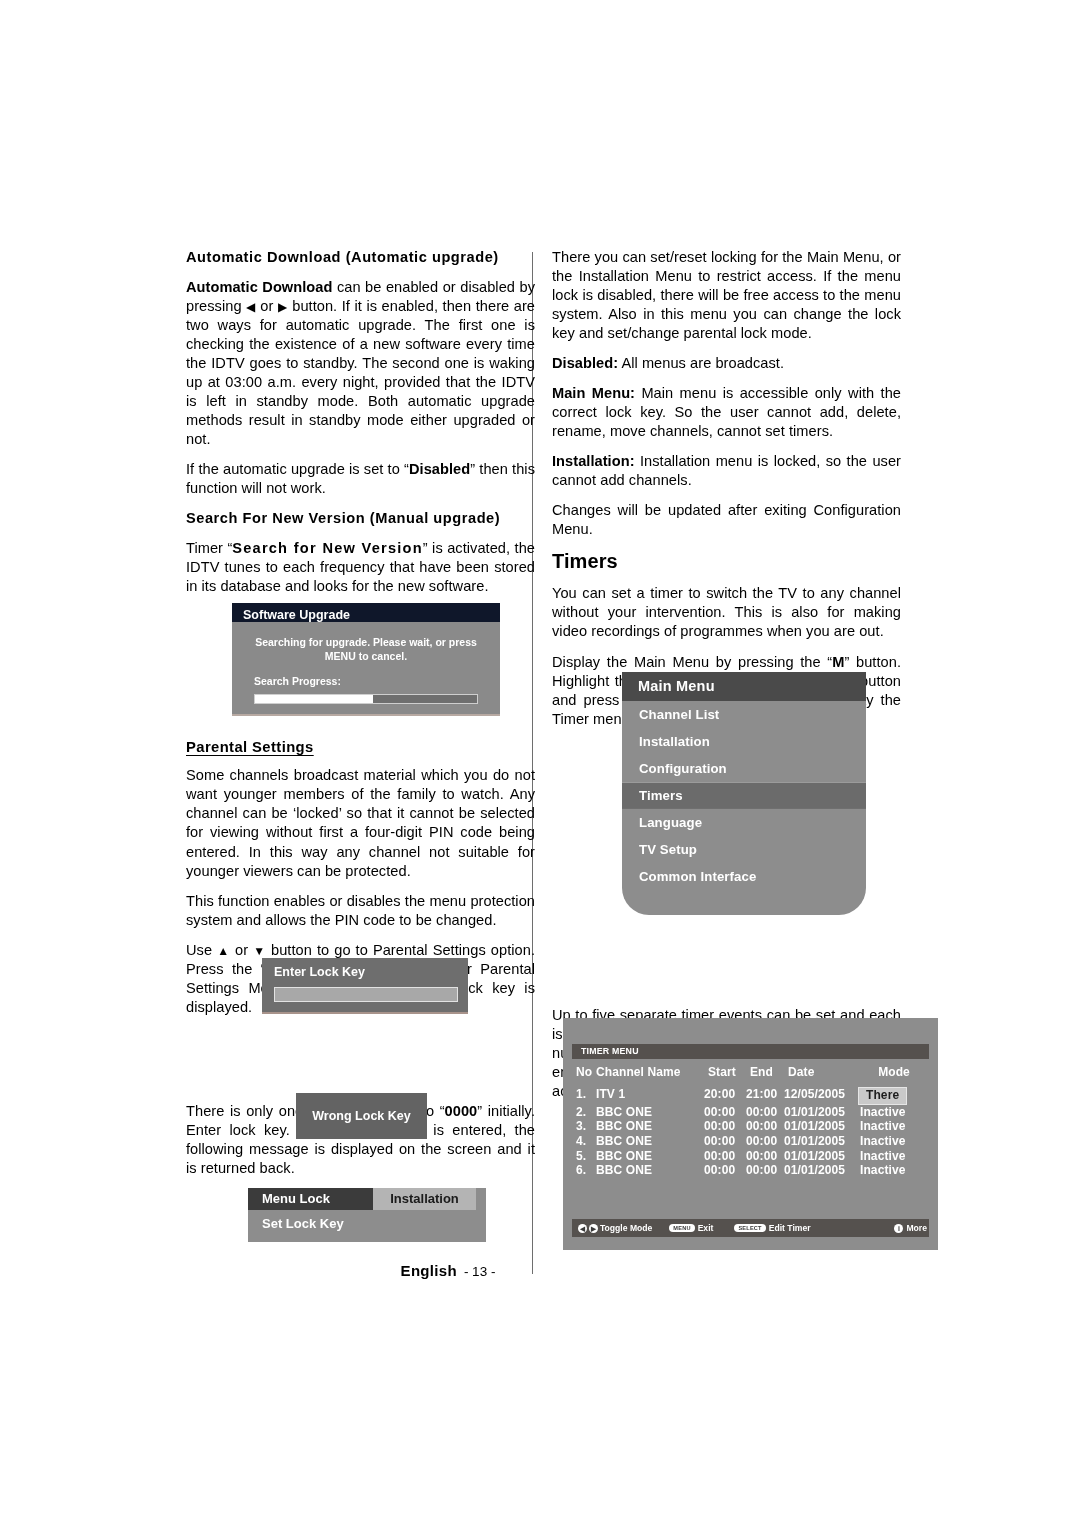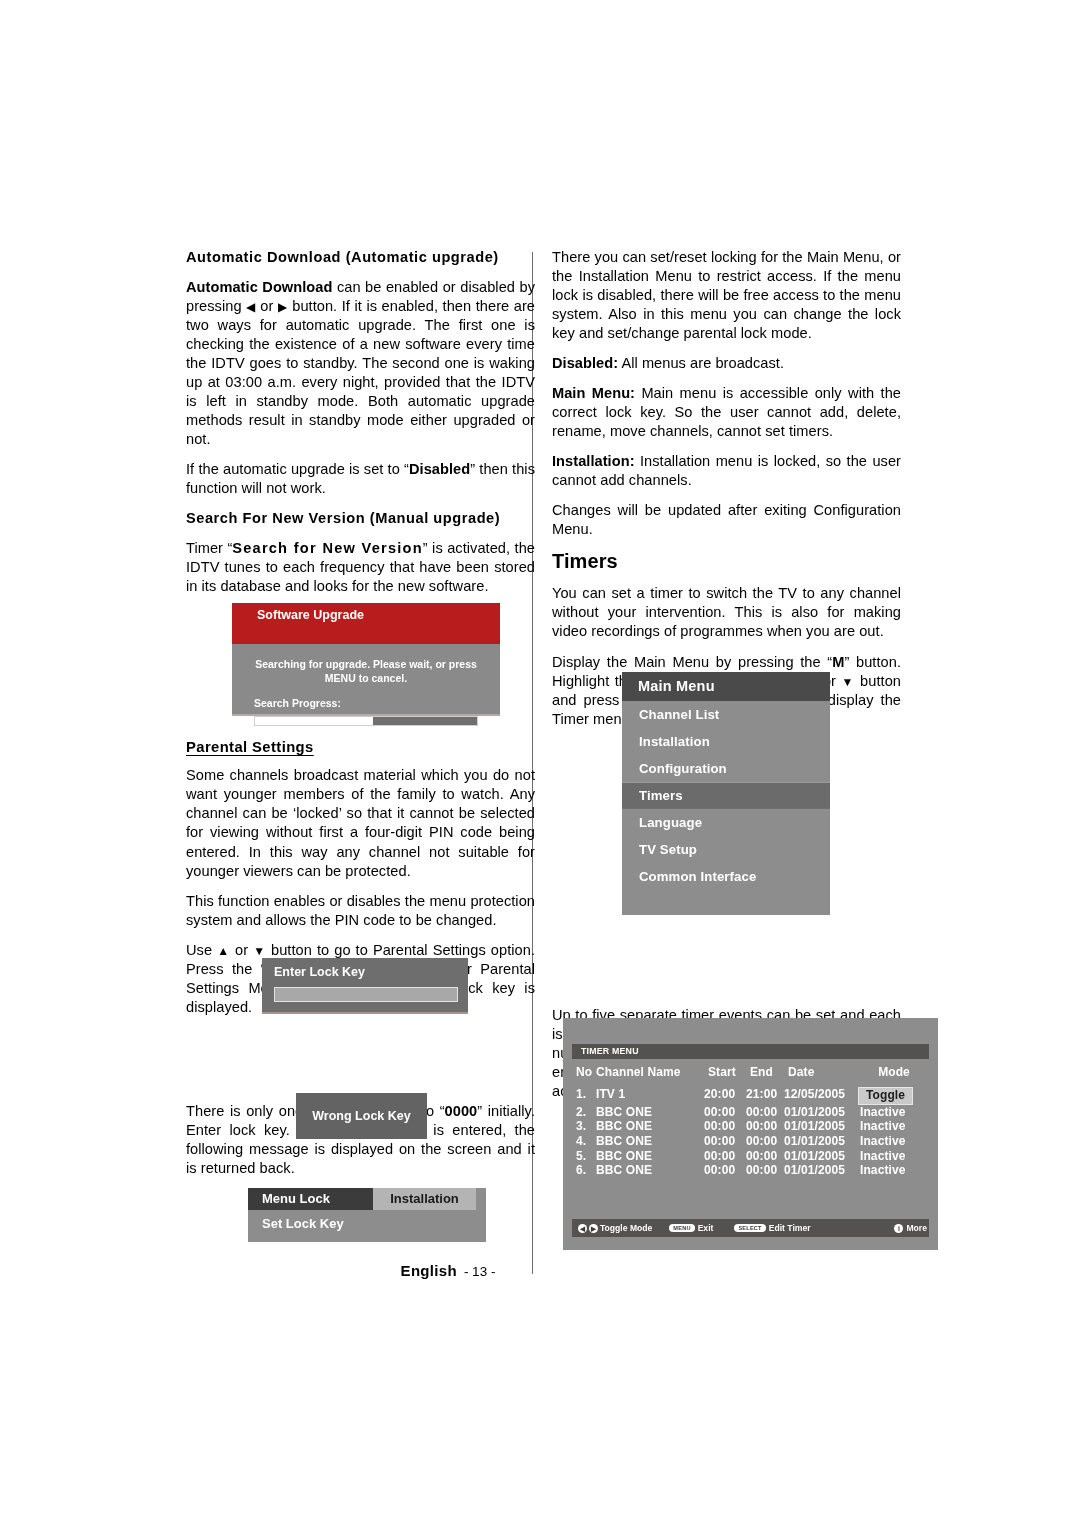--- a/index.html
+++ b/index.html
@@ -84,27 +84,27 @@
   .sw-box {
     position: absolute;
     left: 232px;
     top: 603px;
     width: 268px;
     height: 113px;
     background: #8a8a8a;
     border-bottom: 2px solid #b7a9a2;
   }
   .sw-title {
-    height: 41px;
-    background: #b91c1c;
+    height: 19px;
+    background: #0f172a;
     color: #fff;
     font-size: 12.5px;
     font-weight: bold;
     line-height: 25px;
-    padding-left: 25px;
+    padding-left: 11px;
   }
   .sw-msg {
     text-align: center;
     font-size: 10.5px;
     font-weight: bold;
     line-height: 1.35;
     padding: 13px 22px 0 22px;
     color: #ffffff;
   }
   .sw-prog-label {
@@ -202,23 +202,24 @@
     font-weight: bold;
     color: #ffffff;
     padding: 6px 0 0 14px;
   }
 
   
   .mm-box {
     position: absolute;
     left: 622px;
     top: 672px;
-    width: 208px;
+    width: 244px;
     height: 243px;
     background: #8d8d8d;
+    border-radius: 27px;
   }
   .mm-title {
     background: #4a4a4a;
     color: #ffffff;
     font-size: 14.5px;
     font-weight: bold;
     padding: 6px 0 7px 16px;
     letter-spacing: 0.2px;
   }
   .mm-item {
@@ -463,21 +464,21 @@
         <div class="c-date">Date</div>
         <div class="c-mode">Mode</div>
       </div>
       <div id="tm-rows">
           <div class="tm-row">
             <div class="c-no">1.</div>
             <div class="c-name">ITV 1</div>
             <div class="c-start">20:00</div>
             <div class="c-end">21:00</div>
             <div class="c-date">12/05/2005</div>
-            <div class="c-mode"><span class="badge-active">Toggle</span></div>
+            <div class="c-mode"><span class="badge-active">There</span></div>
           </div>
           <div class="tm-row">
             <div class="c-no">2.</div>
             <div class="c-name">BBC ONE</div>
             <div class="c-start">00:00</div>
             <div class="c-end">00:00</div>
             <div class="c-date">01/01/2005</div>
             <div class="c-mode"><span class="mode-inactive">Inactive</span></div>
           </div>
           <div class="tm-row">

